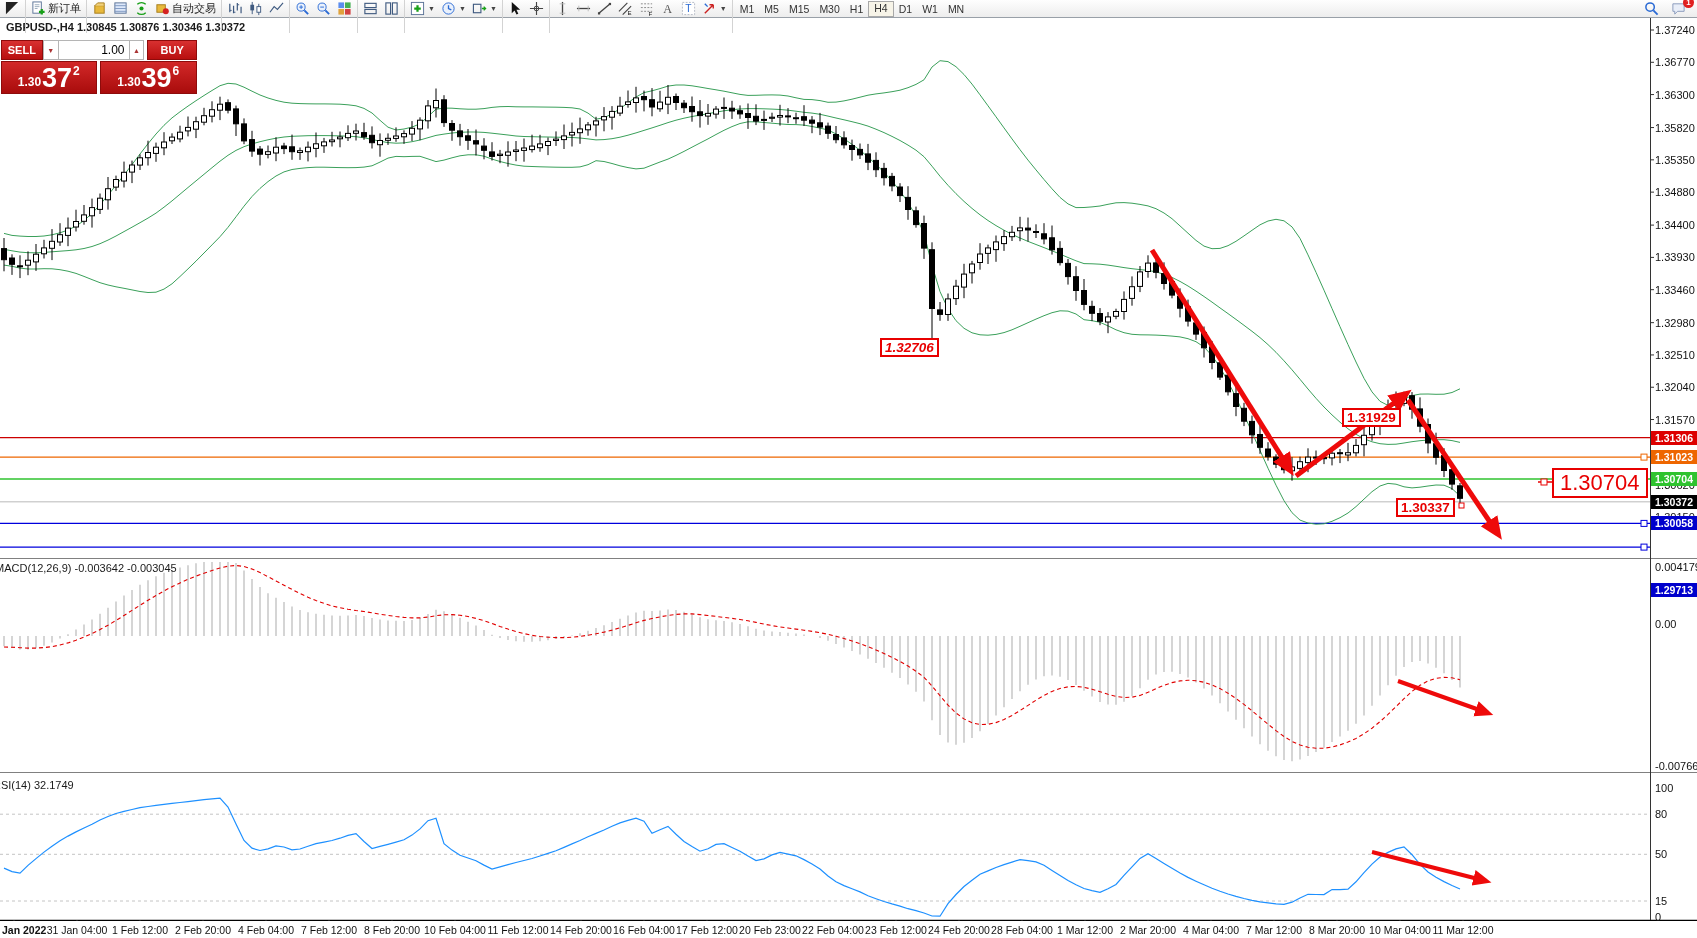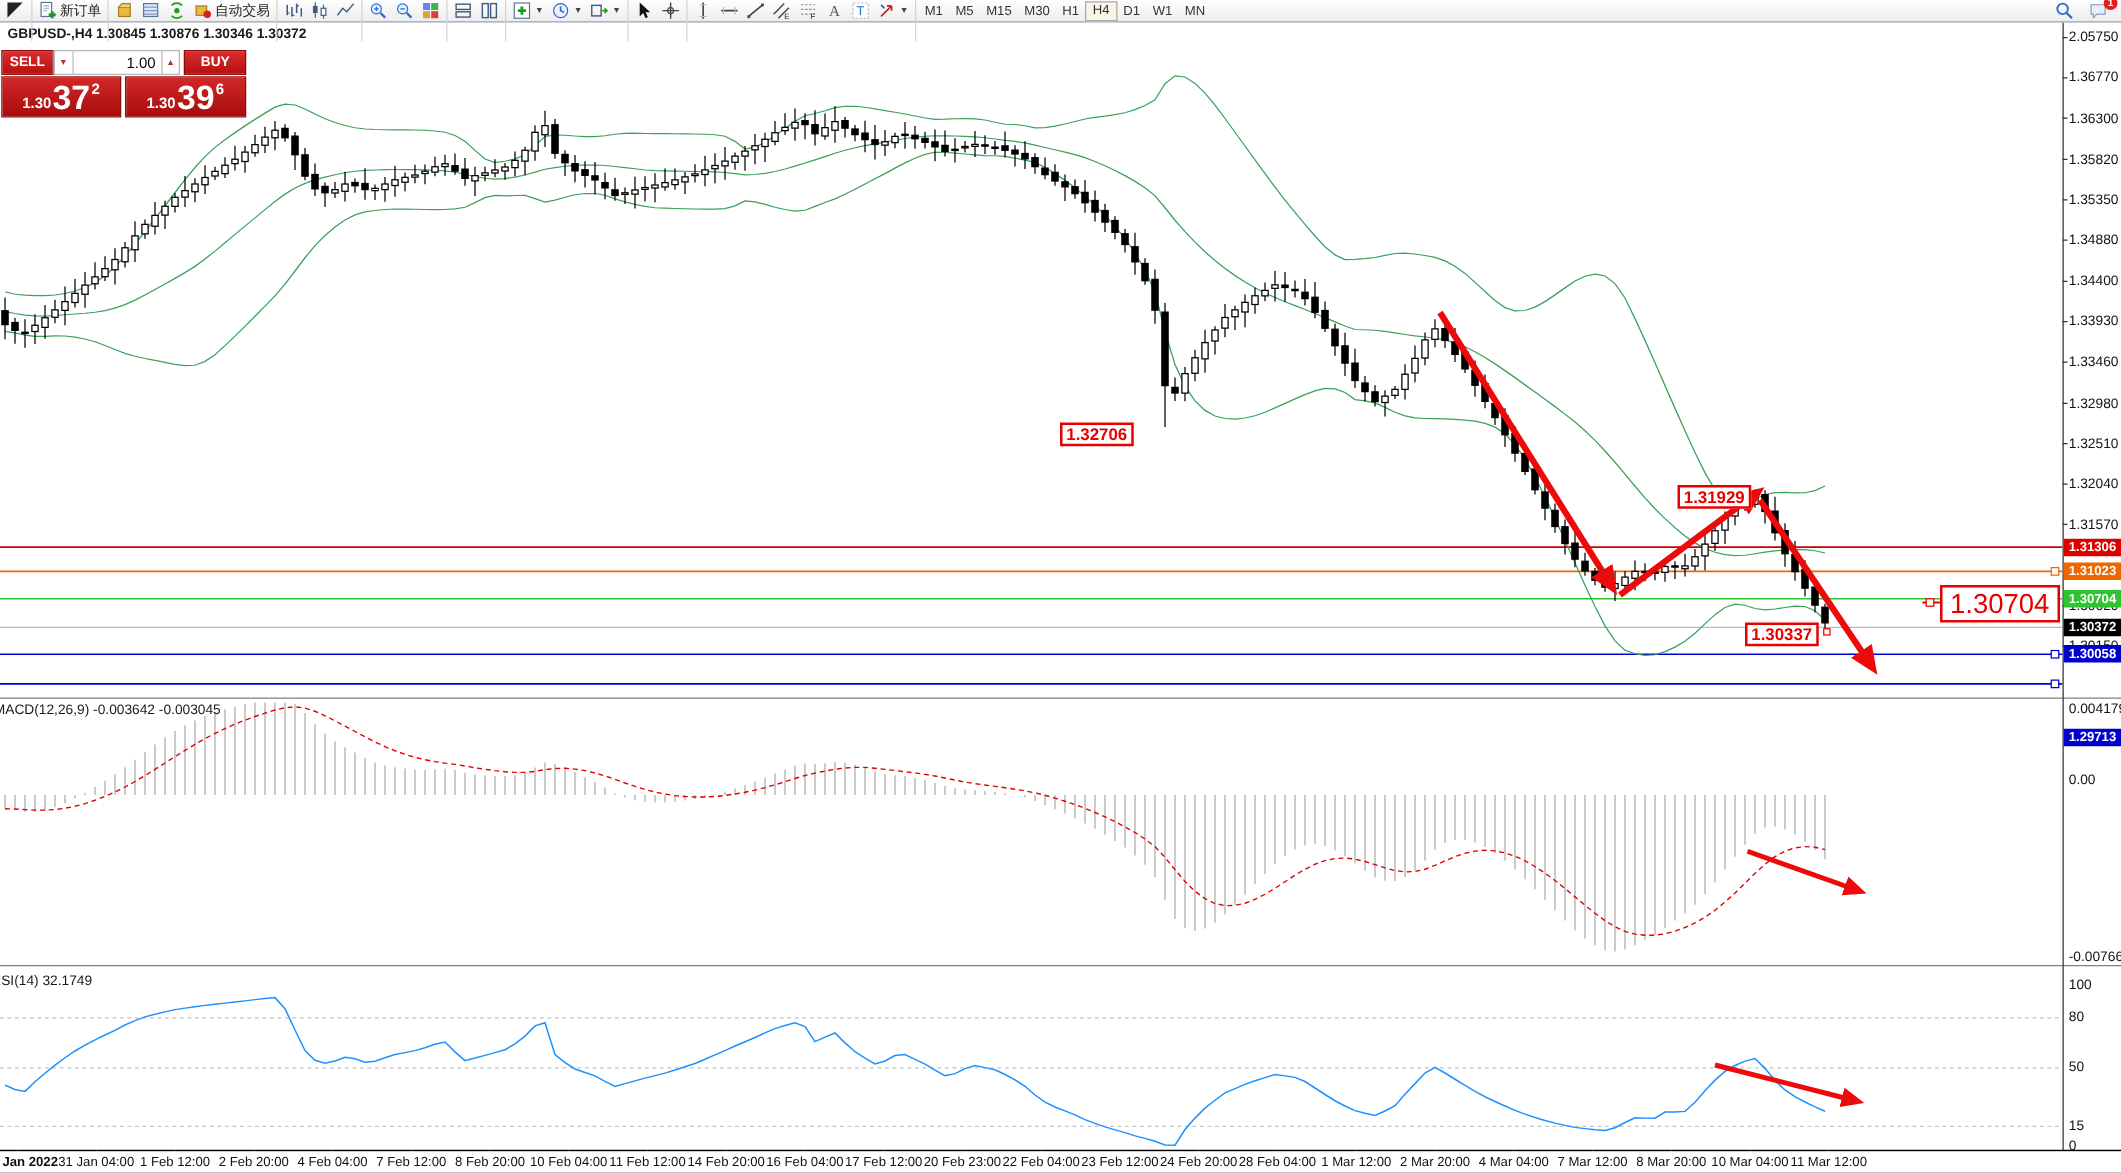--- a/index.html
+++ b/index.html
@@ -968,21 +968,21 @@
       <div class="t-lab" style="left: 959px;">24 Feb 20:00</div>
       <div class="t-lab" style="left: 1022px;">28 Feb 04:00</div>
       <div class="t-lab" style="left: 1085px;">1 Mar 12:00</div>
       <div class="t-lab" style="left: 1148px;">2 Mar 20:00</div>
       <div class="t-lab" style="left: 1211px;">4 Mar 04:00</div>
       <div class="t-lab" style="left: 1274px;">7 Mar 12:00</div>
       <div class="t-lab" style="left: 1337px;">8 Mar 20:00</div>
       <div class="t-lab" style="left: 1400px;">10 Mar 04:00</div>
       <div class="t-lab" style="left: 1463px;">11 Mar 12:00</div>
     </div>
-<div class="axis-tick" style="top: 30px;">2.05750</div>
+<div class="axis-tick" style="top: 30px;">1.37240</div>
     <div class="axis-tick" style="top: 62.289px;">1.36770</div>
     <div class="axis-tick" style="top: 94.578px;">1.36300</div>
     <div class="axis-tick" style="top: 127.554px;">1.35820</div>
     <div class="axis-tick" style="top: 159.843px;">1.35350</div>
     <div class="axis-tick" style="top: 192.132px;">1.34880</div>
     <div class="axis-tick" style="top: 225.108px;">1.34400</div>
     <div class="axis-tick" style="top: 257.397px;">1.33930</div>
     <div class="axis-tick" style="top: 289.686px;">1.33460</div>
     <div class="axis-tick" style="top: 322.662px;">1.32980</div>
     <div class="axis-tick" style="top: 354.951px;">1.32510</div>
@@ -997,16 +997,16 @@
     <div class="axis-tag" style="top: 523.403px; background: rgb(0, 0, 204);">1.30058</div>
     <div class="axis-tag" style="top: 547.105px; background: rgb(0, 0, 204); margin-top: 43px;">1.29713</div>
     <div class="axis-tick" style="top: 567px;">0.004179</div>
     <div class="axis-tick" style="top: 624px; text-align: center;">0.00</div>
     <div class="axis-tick" style="top: 766px;">-0.007666</div>
     <div class="axis-tick" style="top: 788px;">100</div>
     <div class="axis-tick" style="top: 814.2px;">80</div>
     <div class="axis-tick" style="top: 854.25px;">50</div>
     <div class="axis-tick" style="top: 900.975px;">15</div>
     <div class="axis-tick" style="top: 917px;">0</div>
-    <div class="ann-box" style="left: 848px; top: 338px;">1.32706</div>
-    <div class="ann-box" style="left: 1342px; top: 388px;">1.31929</div>
+    <div class="ann-box" style="left: 880px; top: 338px; font-style: italic;">1.32706</div>
+    <div class="ann-box" style="left: 1342px; top: 408px;">1.31929</div>
     <div class="ann-box" style="left: 1396px; top: 498px;">1.30337</div>
   </div>
 
 </body></html>

